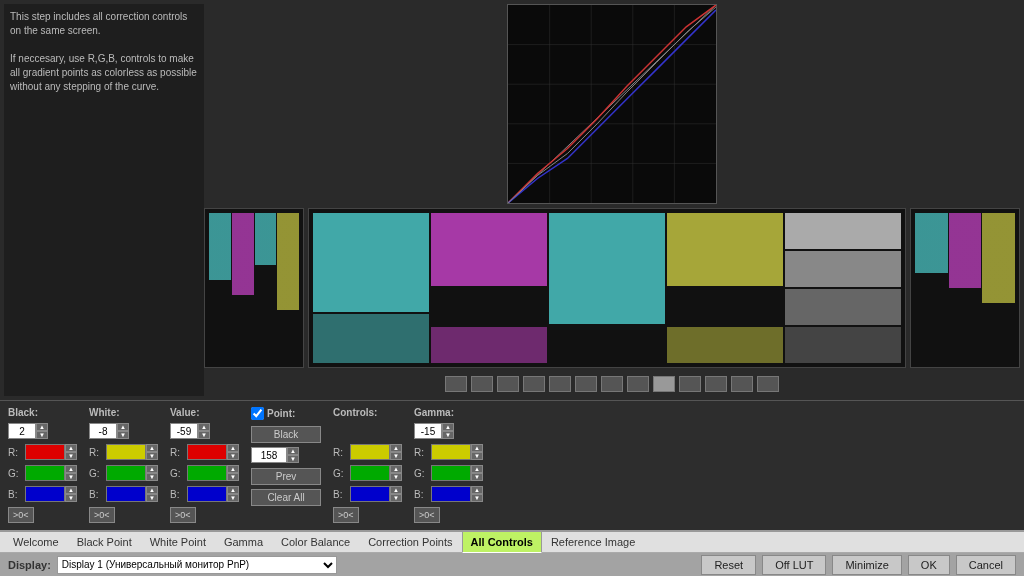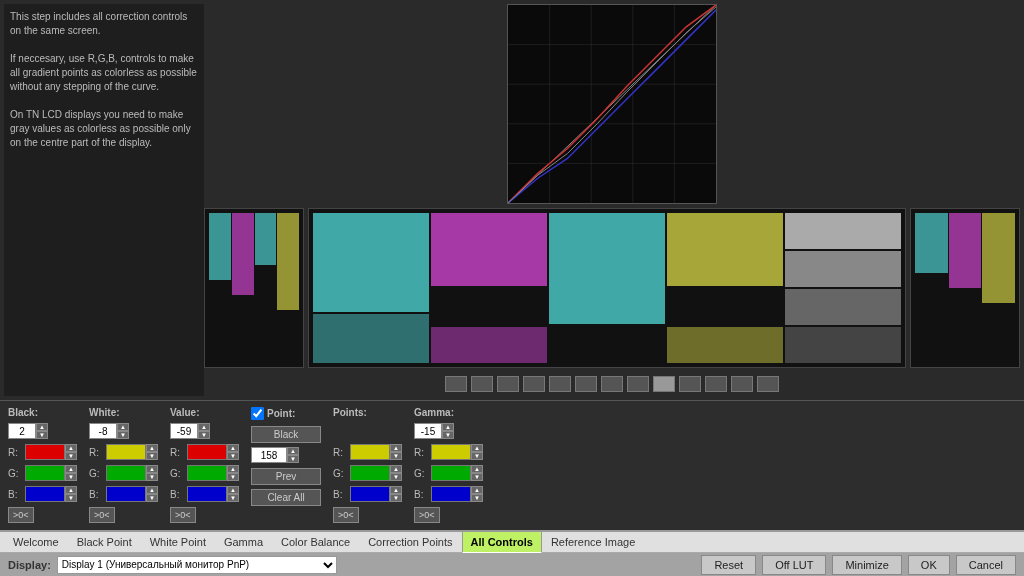--- a/index.html
+++ b/index.html
@@ -282,21 +282,20 @@
 
 <div class="main-area">
   <div class="content-row">
 
     <div class="left-panel">
       <div class="instructions">
         <p>This step includes all correction controls on the same screen.</p>
         <br>
         <p>If neccesary, use R,G,B, controls to make all gradient points as colorless as possible without any stepping of the curve.</p>
         <br>
-        <p>On TN LCD displays you need to make gray values as colorless as possible only on the centre part of the display.</p>
       </div>
     </div>
 
     <div class="center-panel">
 
       <div class="chart-container">
         <svg class="chart-svg" viewBox="0 0 210 200" xmlns="http://www.w3.org/2000/svg">
 
           <rect width="210" height="200" fill="#0a0a0a"></rect>
 
@@ -544,21 +543,21 @@
       </div>
       <div class="control-row">
         <button class="action-btn">Prev</button>
       </div>
       <div class="control-row">
         <button class="action-btn">Clear All</button>
       </div>
     </div>
 
     <div class="control-group">
-      <label>Points:</label>
+      <label>Controls:</label>
       <div style="height:18px;"></div>
       <div class="control-row">
         <span class="row-label">R:</span>
         <div class="input-with-spinner">
           <input type="text" class="color-input yellow-bg" value="" style="">
           <div class="spinner">
             <button class="spinner-btn">▲</button>
             <button class="spinner-btn">▼</button>
           </div>
         </div>

